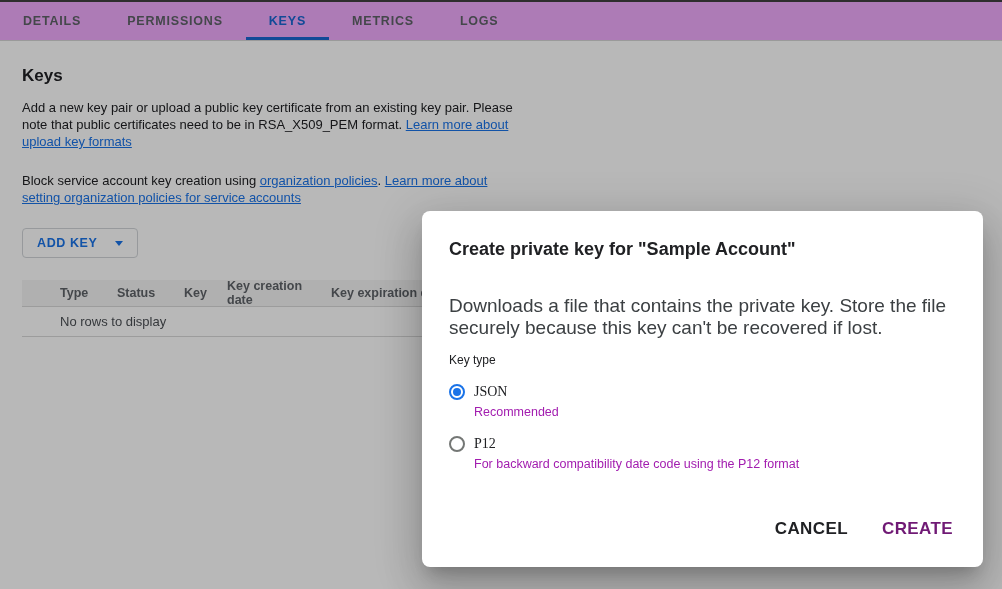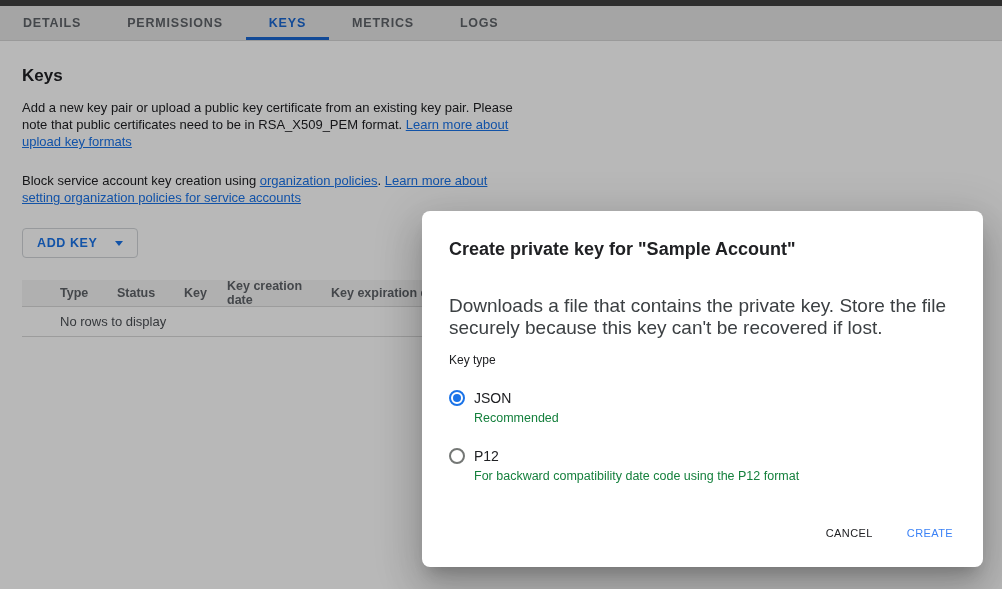--- a/index.html
+++ b/index.html
@@ -6,22 +6,22 @@
   html,body { width:1002px; height:589px; overflow:hidden; }
   body {
     font-family:"Liberation Sans","DejaVu Sans",sans-serif;
     background:#ffffff; color:#202124; position:relative;
   }
 
   
   .page { position:absolute; inset:0; background:#fff; }
 
   .tabbar {
-    height:41px; background:#e5e5e5;
-    border-top:6px solid #404040; border-bottom:1px solid #d6d6d6;
+    height:41px; background:#f0abfc;
+    border-top:2px solid #404040; border-bottom:1px solid #d6d6d6;
     display:flex; align-items:stretch;
   }
   .tab {
     display:flex; align-items:center; padding:0 23px;
     font-size:12.5px; font-weight:700; letter-spacing:.8px;
     color:#5f6368; cursor:pointer; position:relative;
   }
   .tab.active { color:#1967d2; }
   .tab.active::after {
     content:""; position:absolute; left:0; right:0; bottom:0;
@@ -76,47 +76,47 @@
   .dialog-title {
     font-size:18px; font-weight:700; color:#202124; line-height:24px;
   }
   .dialog-body {
     margin-top:34px; font-size:19px; line-height:22px; color:#3c4043;
     max-width:515px;
   }
   .key-type-label { margin-top:14px; font-size:12px; font-weight:400; color:#202124; }
 
   .radio-row {
-    display:flex; align-items:center; margin-top:23px; cursor:pointer;
+    display:flex; align-items:center; margin-top:17px; cursor:pointer;font-family:Liberation Serif, serif;
   }
   .radio {
     width:16px; height:16px; border-radius:50%;
     border:2px solid #747775; position:relative; flex:0 0 auto;
   }
   .radio.selected { border-color:#1a73e8; }
   .radio.selected::after {
     content:""; position:absolute; left:2px; top:2px; width:8px; height:8px;
     border-radius:50%; background:#1a73e8;
   }
   .radio-label { margin-left:9px; font-size:14px; color:#202124; }
   .radio-desc {
     margin-left:25px; margin-top:5px; margin-bottom:9px;
-    font-size:12.5px; color:#15803d;
+    font-size:12.5px; color:#a21caf;
   }
 
   .dialog-actions {
     position:absolute; right:28px; bottom:22px;
     display:flex; align-items:center;
   }
   .text-btn {
     background:none; border:none; cursor:pointer; font-family:inherit;
-    font-size:11px; font-weight:400; letter-spacing:.4px; padding:6px 2px;
+    font-size:17px; font-weight:700; letter-spacing:.4px; padding:6px 2px;
   }
   .text-btn.cancel { color:#202124; }
-  .text-btn.create { color:#3b82f6; margin-left:30px;text-align:right; }
+  .text-btn.create { color:#701a75; margin-left:30px;text-align:right; }
 </style>
 </head>
 <body>
 
 <div class="page">
 
   <div class="tabbar">
     <div class="tab">DETAILS</div>
     <div class="tab">PERMISSIONS</div>
     <div class="tab active">KEYS</div>

